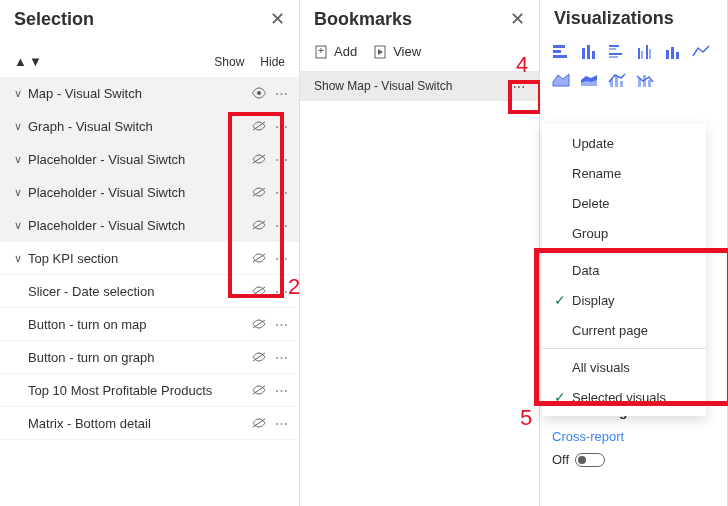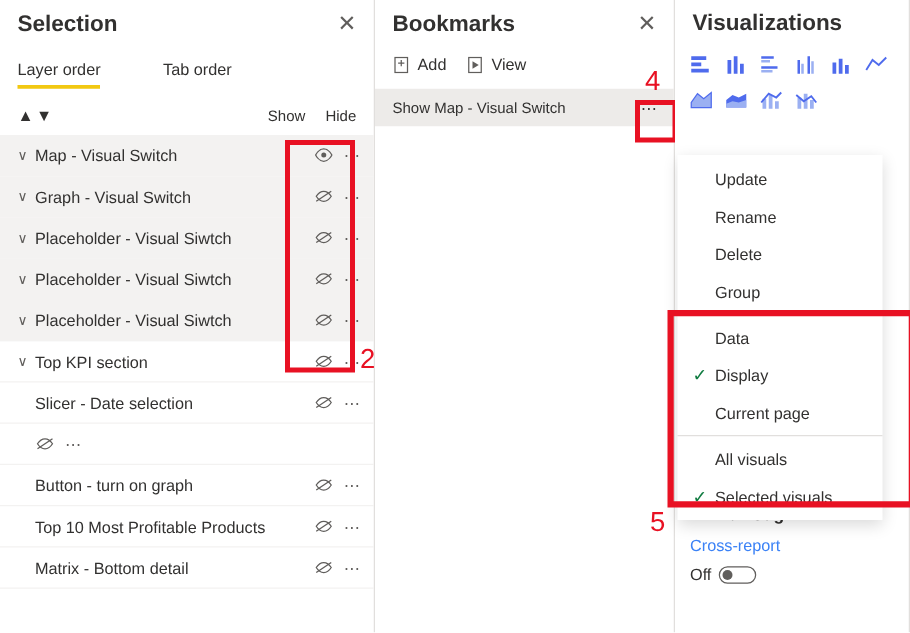--- a/index.html
+++ b/index.html
@@ -55,24 +55,20 @@
   svg { display: block; }
 </style>
 </head>
 <body>
 
 <div class="pane selection-pane">
   <div class="pane-header">
     <div class="pane-title">Selection</div>
     <div class="close-btn">✕</div>
   </div>
-  <div class="tabs">
-    <div class="tab active">Layer order</div>
-    <div class="tab">Tab order</div>
-  </div>
   <div class="show-hide-row">
     <div class="arrows">
       <span class="arrow">▲</span>
       <span class="arrow">▼</span>
     </div>
     <div class="spacer"></div>
     <div class="sh-label">Show</div>
     <div class="sh-label">Hide</div>
   </div>
   <div class="item-list" id="sel-list">
@@ -148,20 +144,21 @@
         <span class="vis-icon">
           <svg width="16" height="12" viewBox="0 0 16 12">
             <path d="M8 2C4.5 2 2 6 2 6s2.5 4 6 4 6-4 6-4-2.5-4-6-4z" fill="none" stroke="#605e5c" stroke-width="1"></path>
             <line x1="2" y1="10" x2="14" y2="2" stroke="#605e5c" stroke-width="1"></line>
           </svg>
         </span>
         <span class="more-dots">⋯</span>
       </div>
       <div class="item-row">
         <span class="chev"></span>
+        <span class="item-label">Button - turn on map</span>
         <span class="vis-icon">
           <svg width="16" height="12" viewBox="0 0 16 12">
             <path d="M8 2C4.5 2 2 6 2 6s2.5 4 6 4 6-4 6-4-2.5-4-6-4z" fill="none" stroke="#605e5c" stroke-width="1"></path>
             <line x1="2" y1="10" x2="14" y2="2" stroke="#605e5c" stroke-width="1"></line>
           </svg>
         </span>
         <span class="more-dots">⋯</span>
       </div>
       <div class="item-row">
         <span class="chev"></span>

